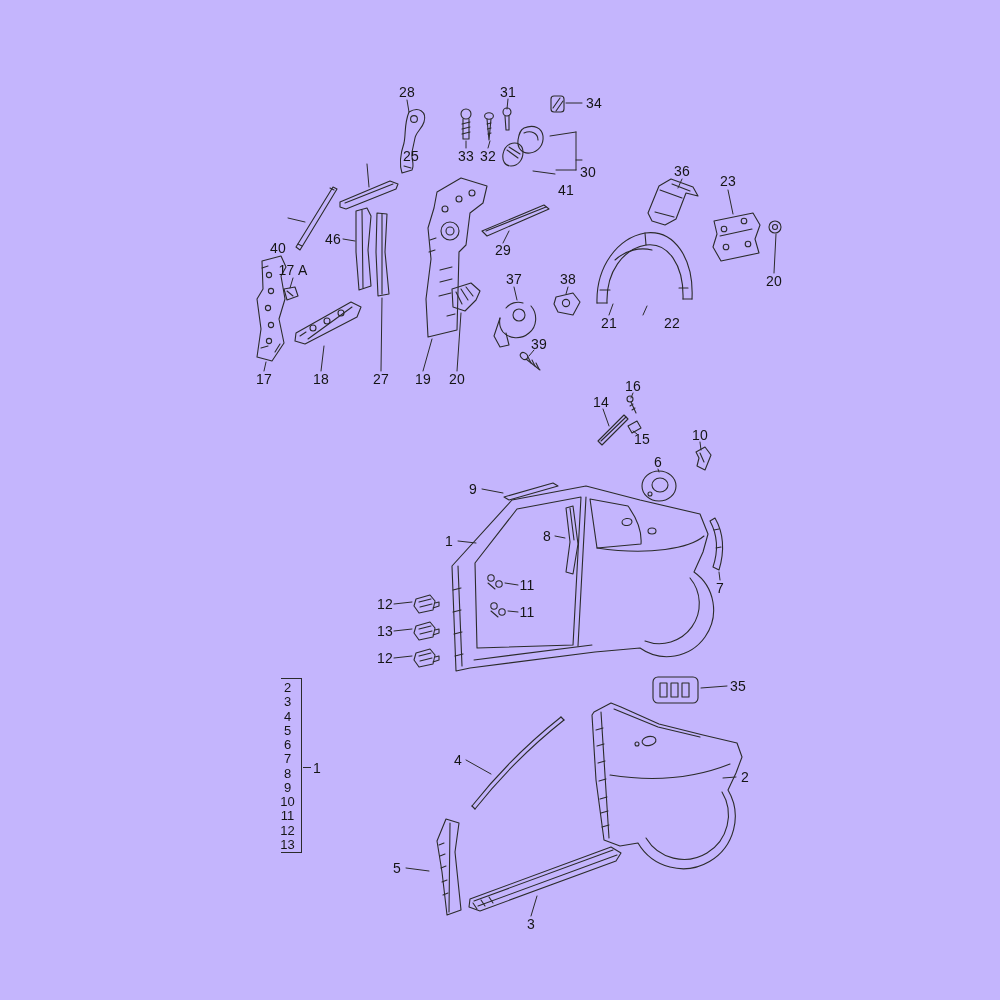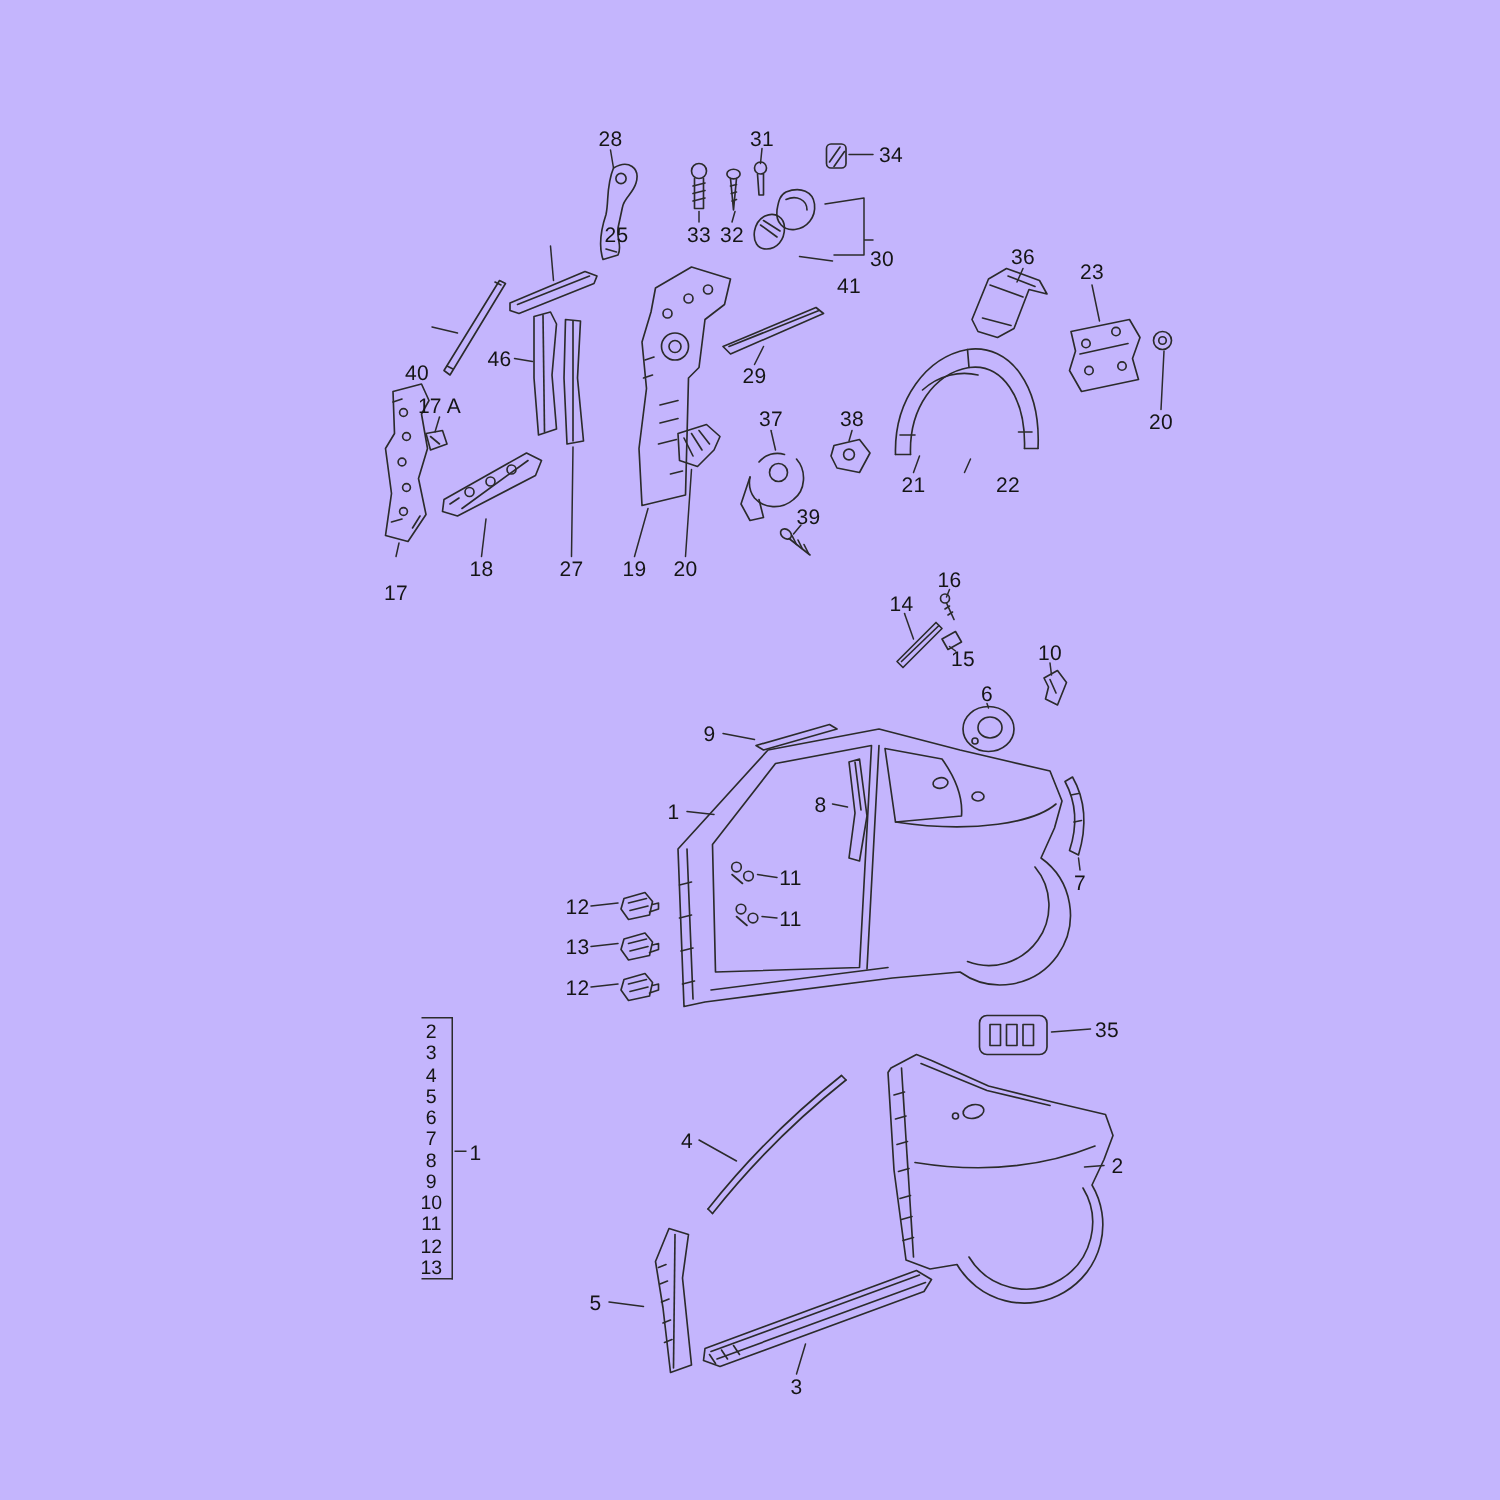--- a/index.html
+++ b/index.html
@@ -346,21 +346,21 @@
       <span class="part-label" style="left: 278px; top: 218px; margin-top: 30px;">40</span>
       <span class="part-label" style="left: 333px; top: 239px;">46</span>
       <span class="part-label" style="left: 293px; top: 270px;">17 A</span>
       <span class="part-label" style="left: 503px; top: 250px;">29</span>
       <span class="part-label" style="left: 514px; top: 279px;">37</span>
       <span class="part-label" style="left: 568px; top: 279px; text-align: right;">38</span>
       <span class="part-label" style="left: 774px; top: 281px;">20</span>
       <span class="part-label" style="left: 609px; top: 323px;">21</span>
       <span class="part-label" style="left: 672px; top: 323px; text-align: right;">22</span>
       <span class="part-label" style="left: 539px; top: 344px;">39</span>
-      <span class="part-label" style="left: 264px; top: 379px; margin-top: 16px;">17</span>
+      <span class="part-label" style="left: 264px; top: 379px;">17</span>
       <span class="part-label" style="left: 321px; top: 379px;">18</span>
       <span class="part-label" style="left: 381px; top: 379px;">27</span>
       <span class="part-label" style="left: 423px; top: 379px;">19</span>
       <span class="part-label" style="left: 457px; top: 379px;">20</span>
       <span class="part-label" style="left: 633px; top: 386px;">16</span>
       <span class="part-label" style="left: 601px; top: 402px;">14</span>
       <span class="part-label" style="left: 700px; top: 435px;">10</span>
       <span class="part-label" style="left: 642px; top: 439px;">15</span>
       <span class="part-label" style="left: 658px; top: 462px;">6</span>
       <span class="part-label" style="left: 473px; top: 489px;">9</span>

